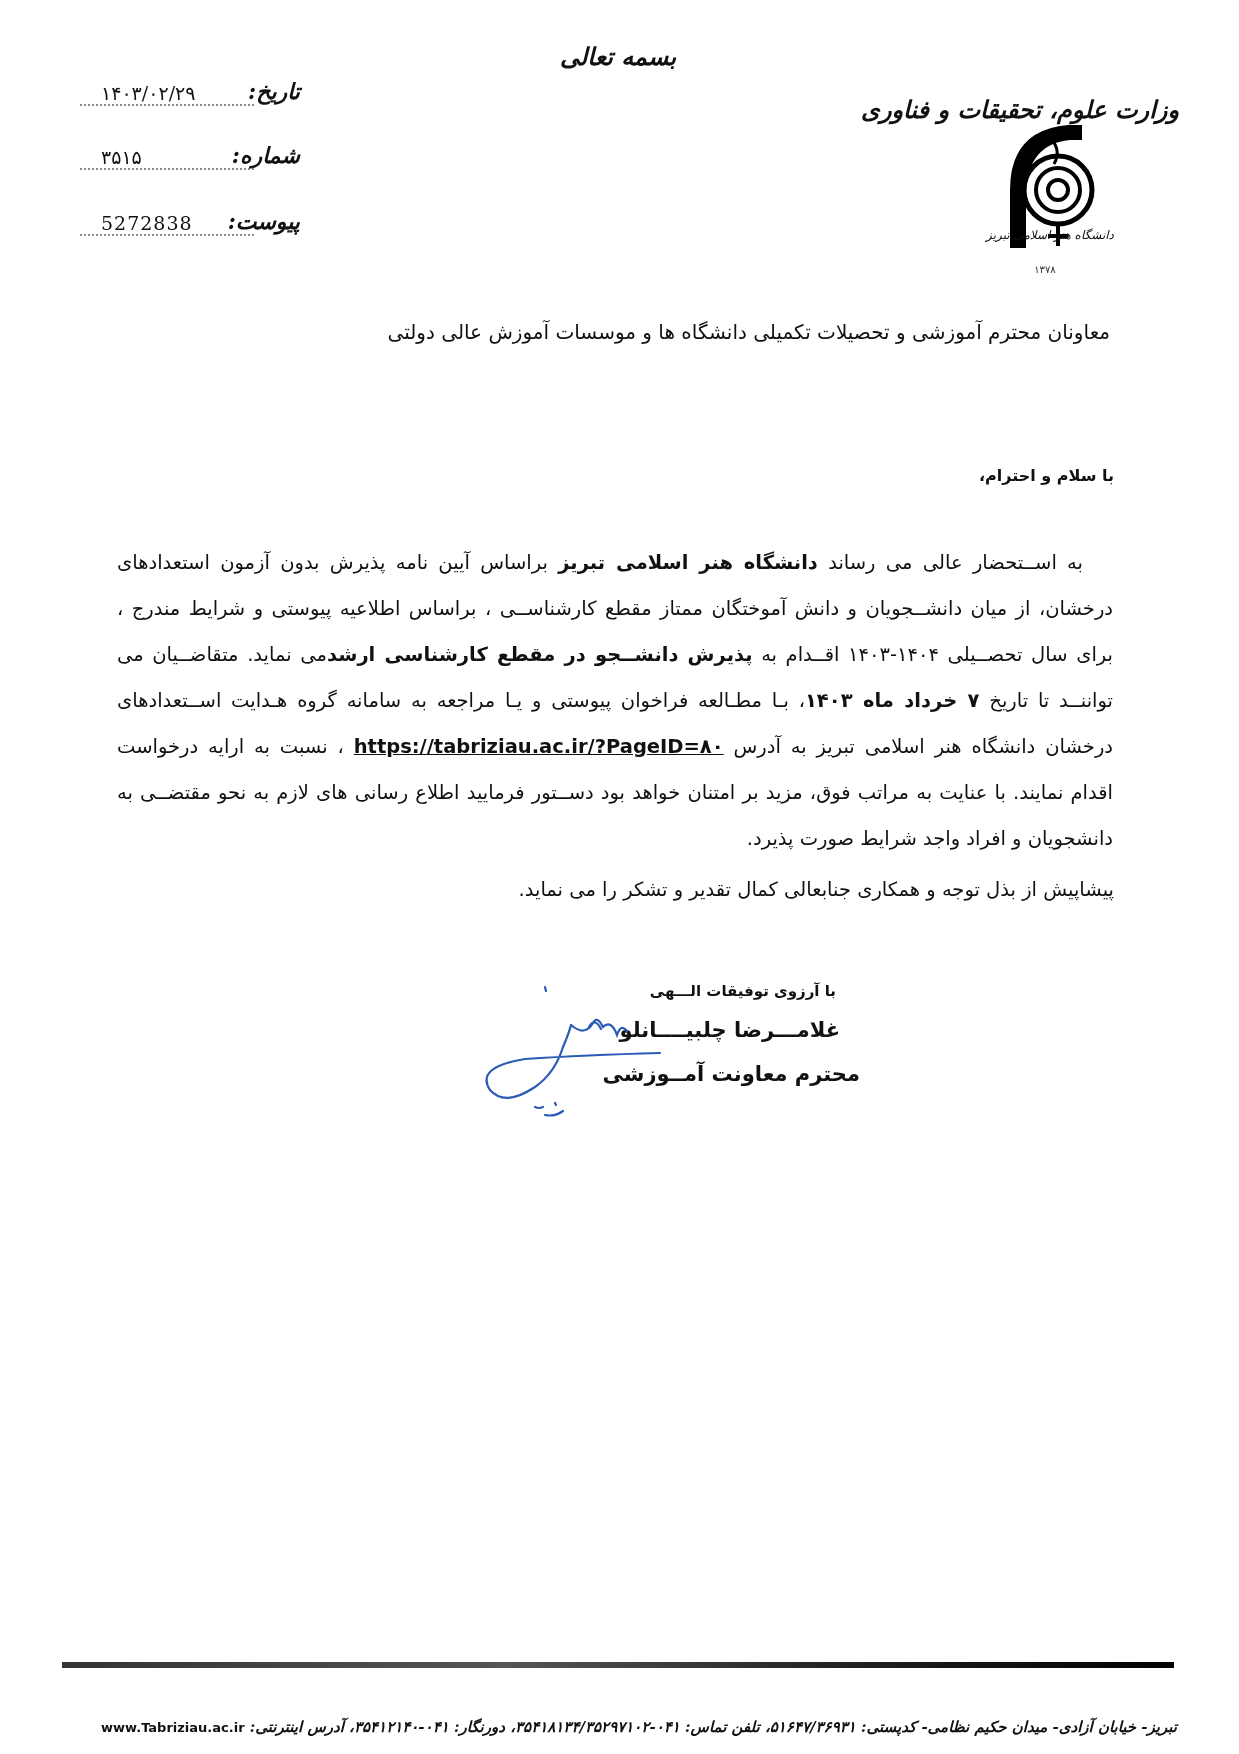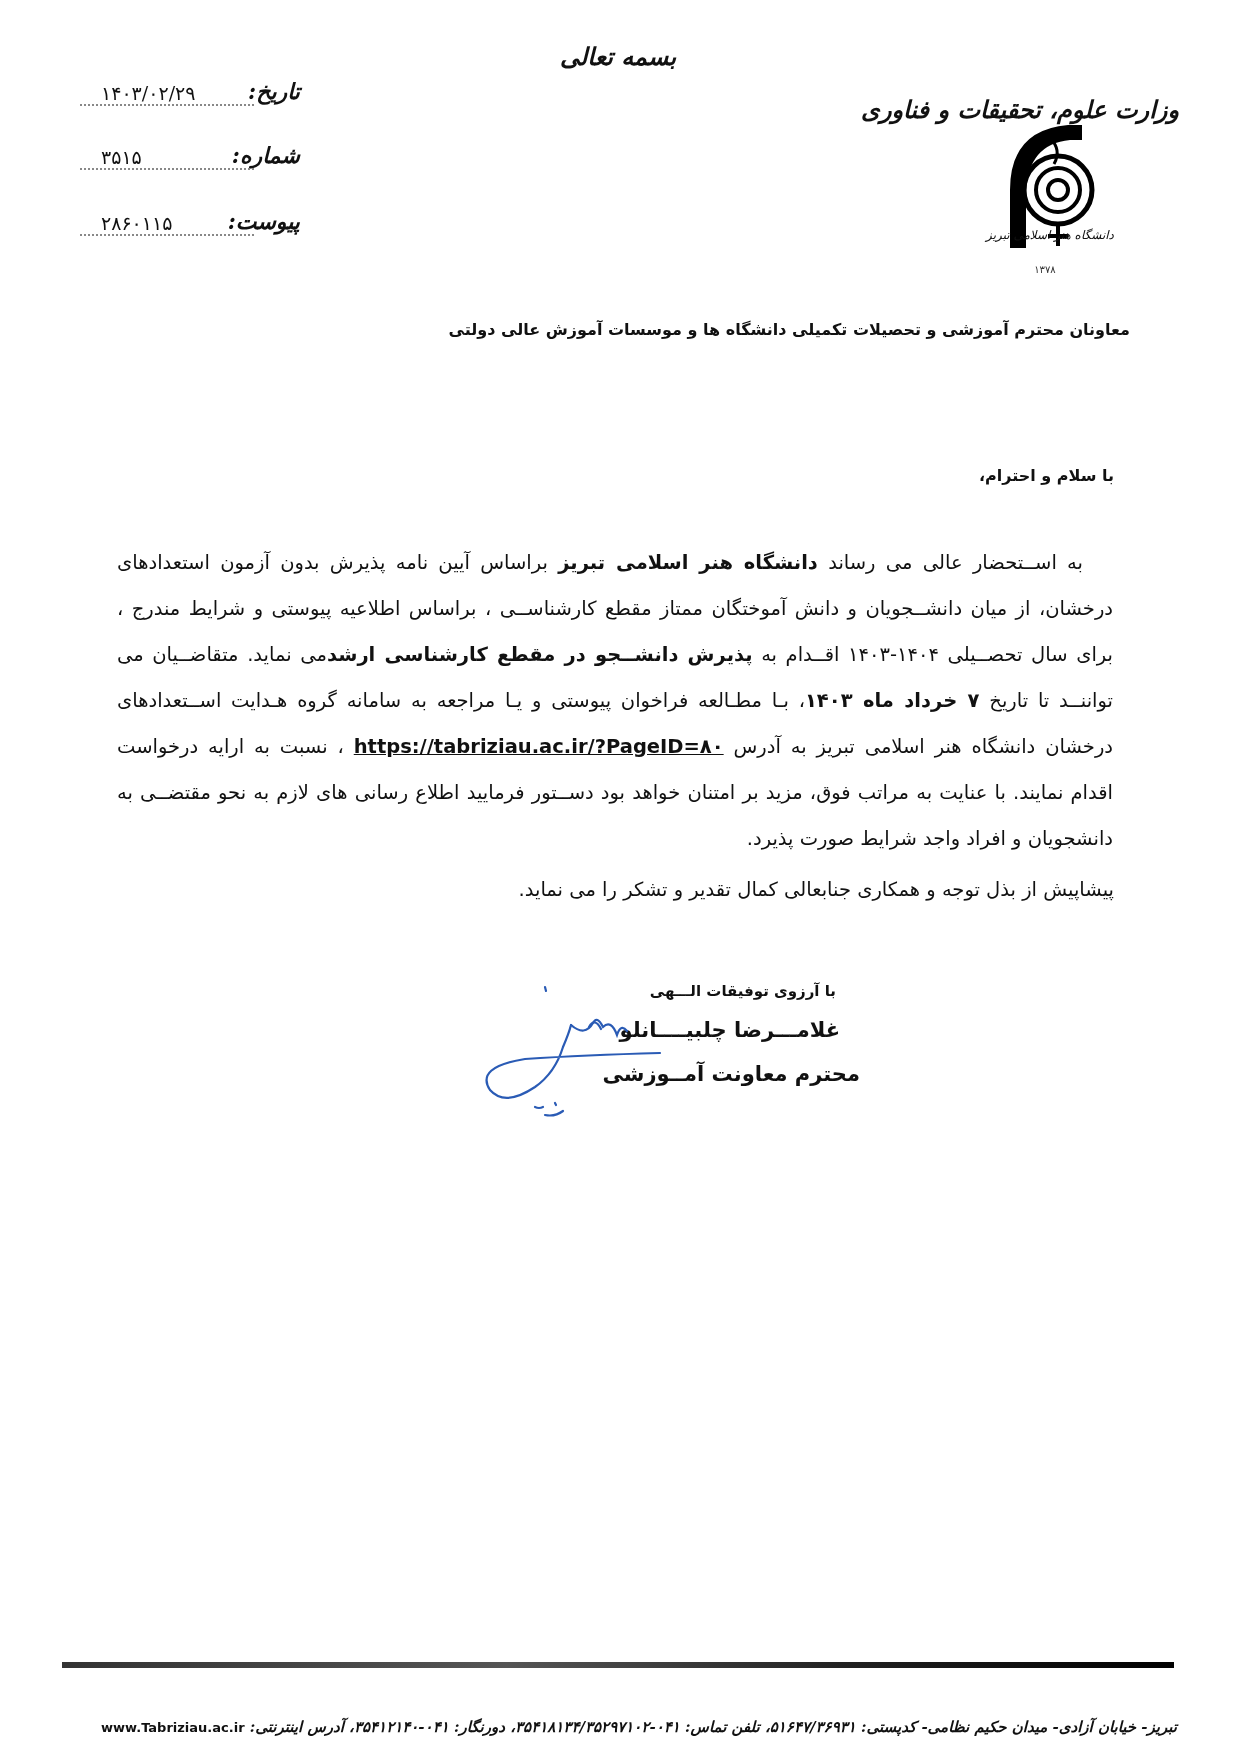--- a/index.html
+++ b/index.html
@@ -12,21 +12,21 @@
   .meta-label { position:absolute; right:0; top:0; font-family:"DejaVu Serif", serif; font-weight:bold; font-style:italic; font-size:22px;text-align:center; }
   .meta-value { position:absolute; left:4px; bottom:4px; font-family:"DejaVu Serif", serif; font-size:19px; letter-spacing:1px;margin-left:17px; }
   .meta-dots { position:absolute; left:0; right:46px; bottom:2px; border-bottom:2px dotted #888; }
 
   .basmala { left:560px; top:42px; font-family:"DejaVu Serif", serif; font-weight:bold; font-style:italic; font-size:24px; }
   .ministry { right:60px; top:68px; font-family:"DejaVu Serif", serif; font-weight:bold; font-style:italic; font-size:24px;margin-top:27px; }
   .logo { left:990px; top:120px; width:120px; height:130px; }
   .logo-caption { left:980px; top:228px; width:140px; text-align:center; font-family:"DejaVu Serif", serif; font-style:italic; font-size:12px; }
   .logo-year { left:1015px; top:264px; width:60px; text-align:center; font-size:10px; color:#333; }
 
-  .addressee { right:109px; top:320px; font-weight:bold; font-size:16px; }
+  .addressee { right:129px; top:320px; font-weight:normal; font-size:20px; }
   .greeting { right:125px; top:466px; font-weight:bold; font-size:16px;text-align:right; }
 
   .body-text { left:115px; width:1000px; top:538px; font-size:19.5px; line-height:46px; text-align:justify; text-align-last:right; }
   .body-text p { margin:2px; text-indent:30px; }
   .body-text b { font-weight:bold; }
   .link { font-weight:bold; text-decoration:underline; font-family:"DejaVu Sans", sans-serif; }
 
   .closing { right:125px; top:878px; font-size:19.5px; }
 
   .sign-wish { left:636px; top:982px; width:200px; text-align:right; font-weight:bold; font-size:15px; }
@@ -49,21 +49,21 @@
   <span class="meta-value">۱۴۰۳/۰۲/۲۹</span>
 </div>
 <div class="meta-row" style="top:142px;">
   <span class="meta-label">شماره:</span>
   <span class="meta-dots"></span>
   <span class="meta-value">۳۵۱۵</span>
 </div>
 <div class="meta-row" style="top:208px;">
   <span class="meta-label">پیوست:</span>
   <span class="meta-dots"></span>
-  <span class="meta-value">۲۸۶۰۱۱۵</span>
+  <span class="meta-value">5272838</span>
 </div>
 
 <div class="abs ministry rtl">وزارت علوم، تحقیقات و فناوری</div>
 <div class="abs logo">
   <svg width="120" height="130" viewBox="0 0 120 130">
     <path d="M20 128 L20 70 Q20 10 78 5 L92 5 L92 20 L80 20 Q38 24 36 72 L36 128 Z" fill="#000"></path>
     <circle cx="68" cy="70" r="34" fill="none" stroke="#000" stroke-width="5"></circle>
     <circle cx="68" cy="70" r="22" fill="none" stroke="#000" stroke-width="4"></circle>
     <circle cx="68" cy="70" r="10" fill="none" stroke="#000" stroke-width="4"></circle>
     <line x1="68" y1="104" x2="68" y2="126" stroke="#000" stroke-width="4"></line>

